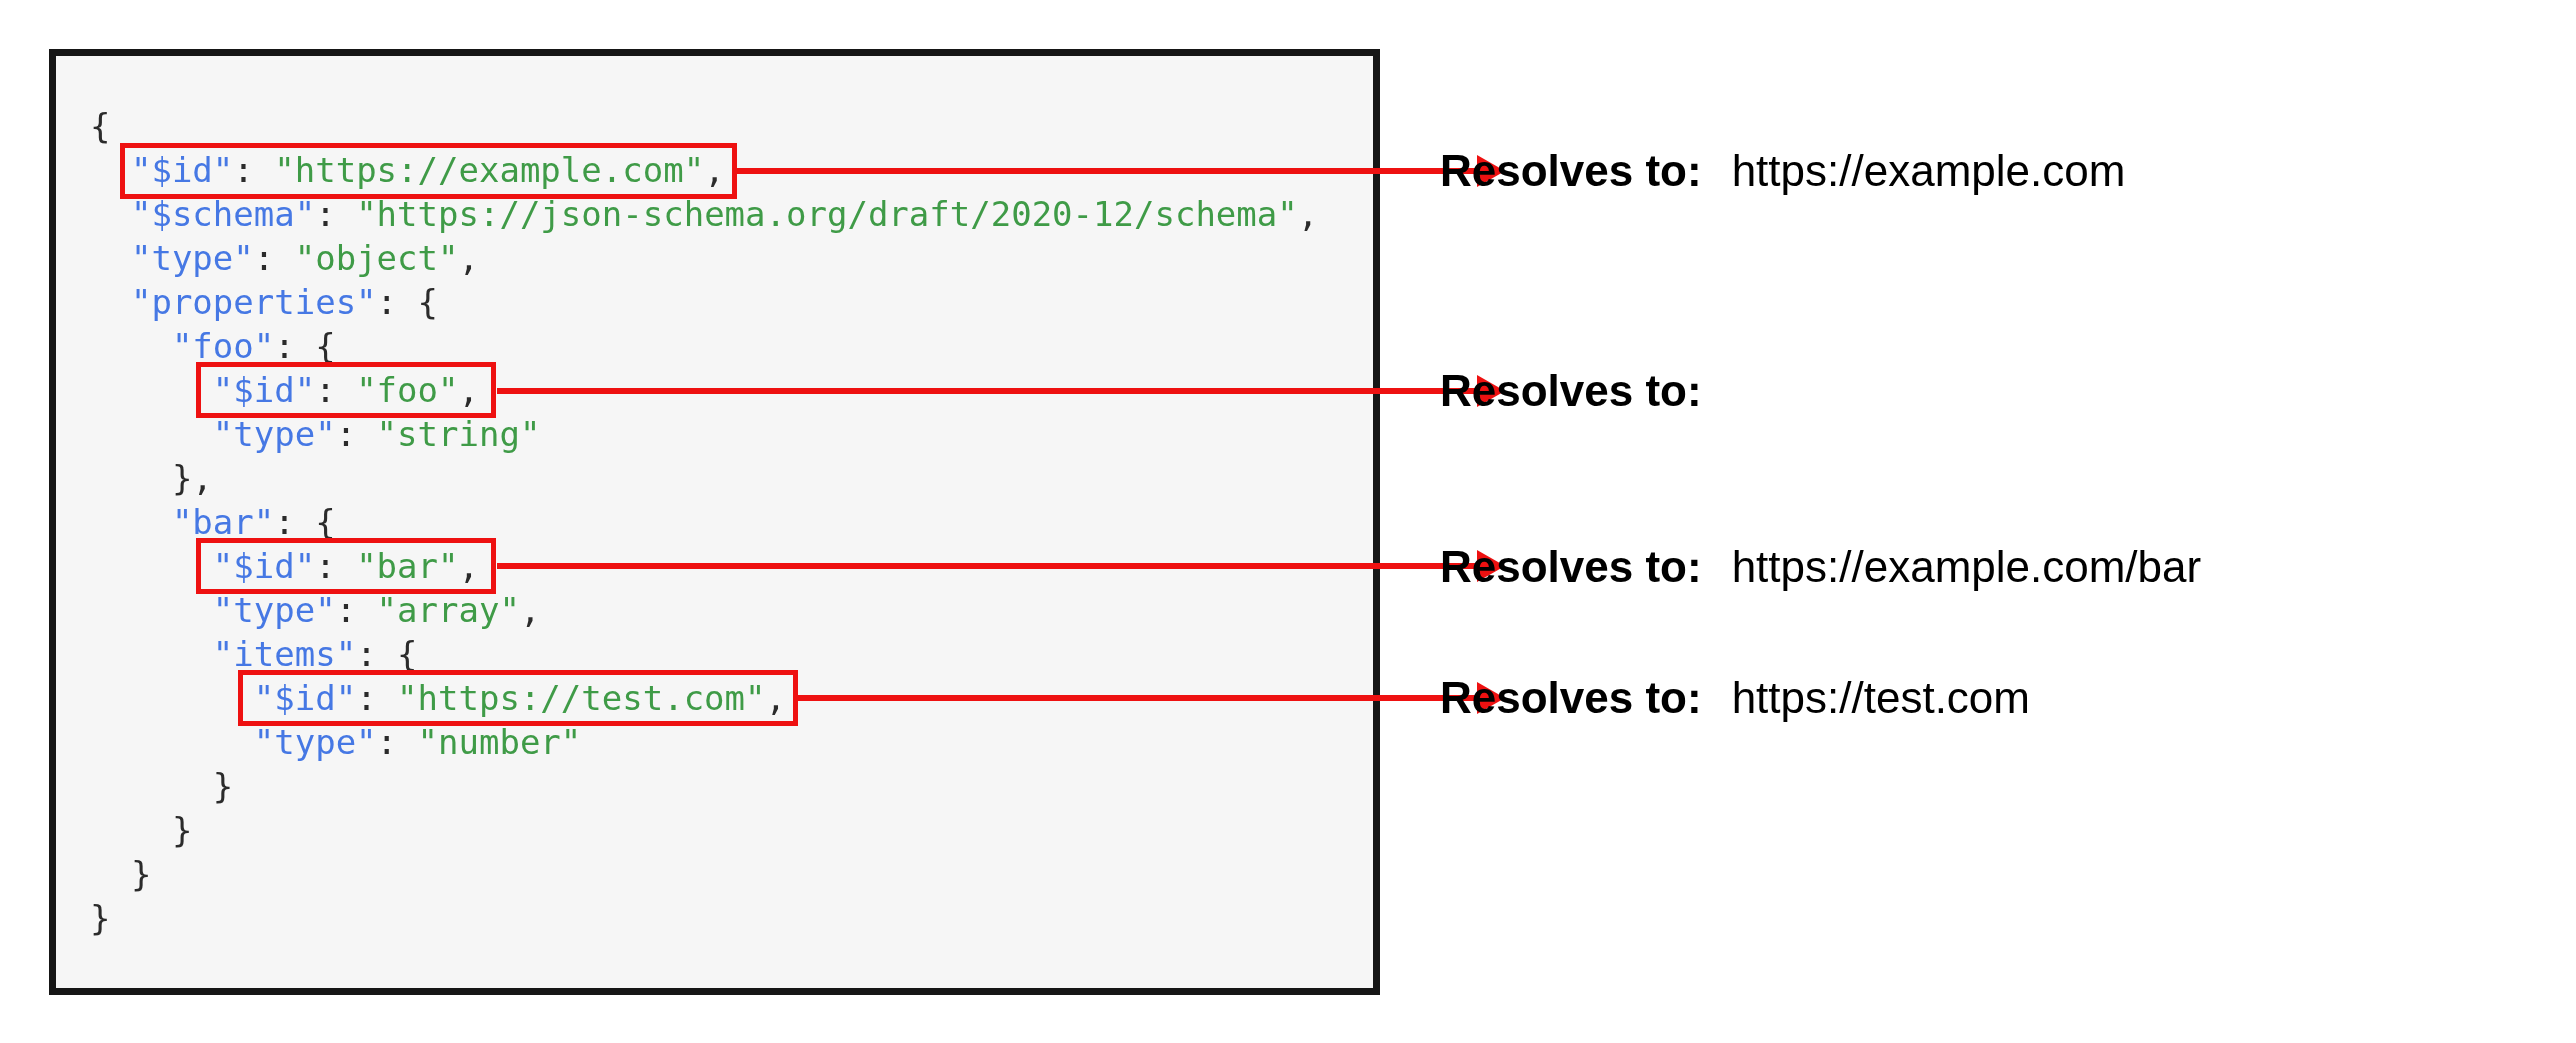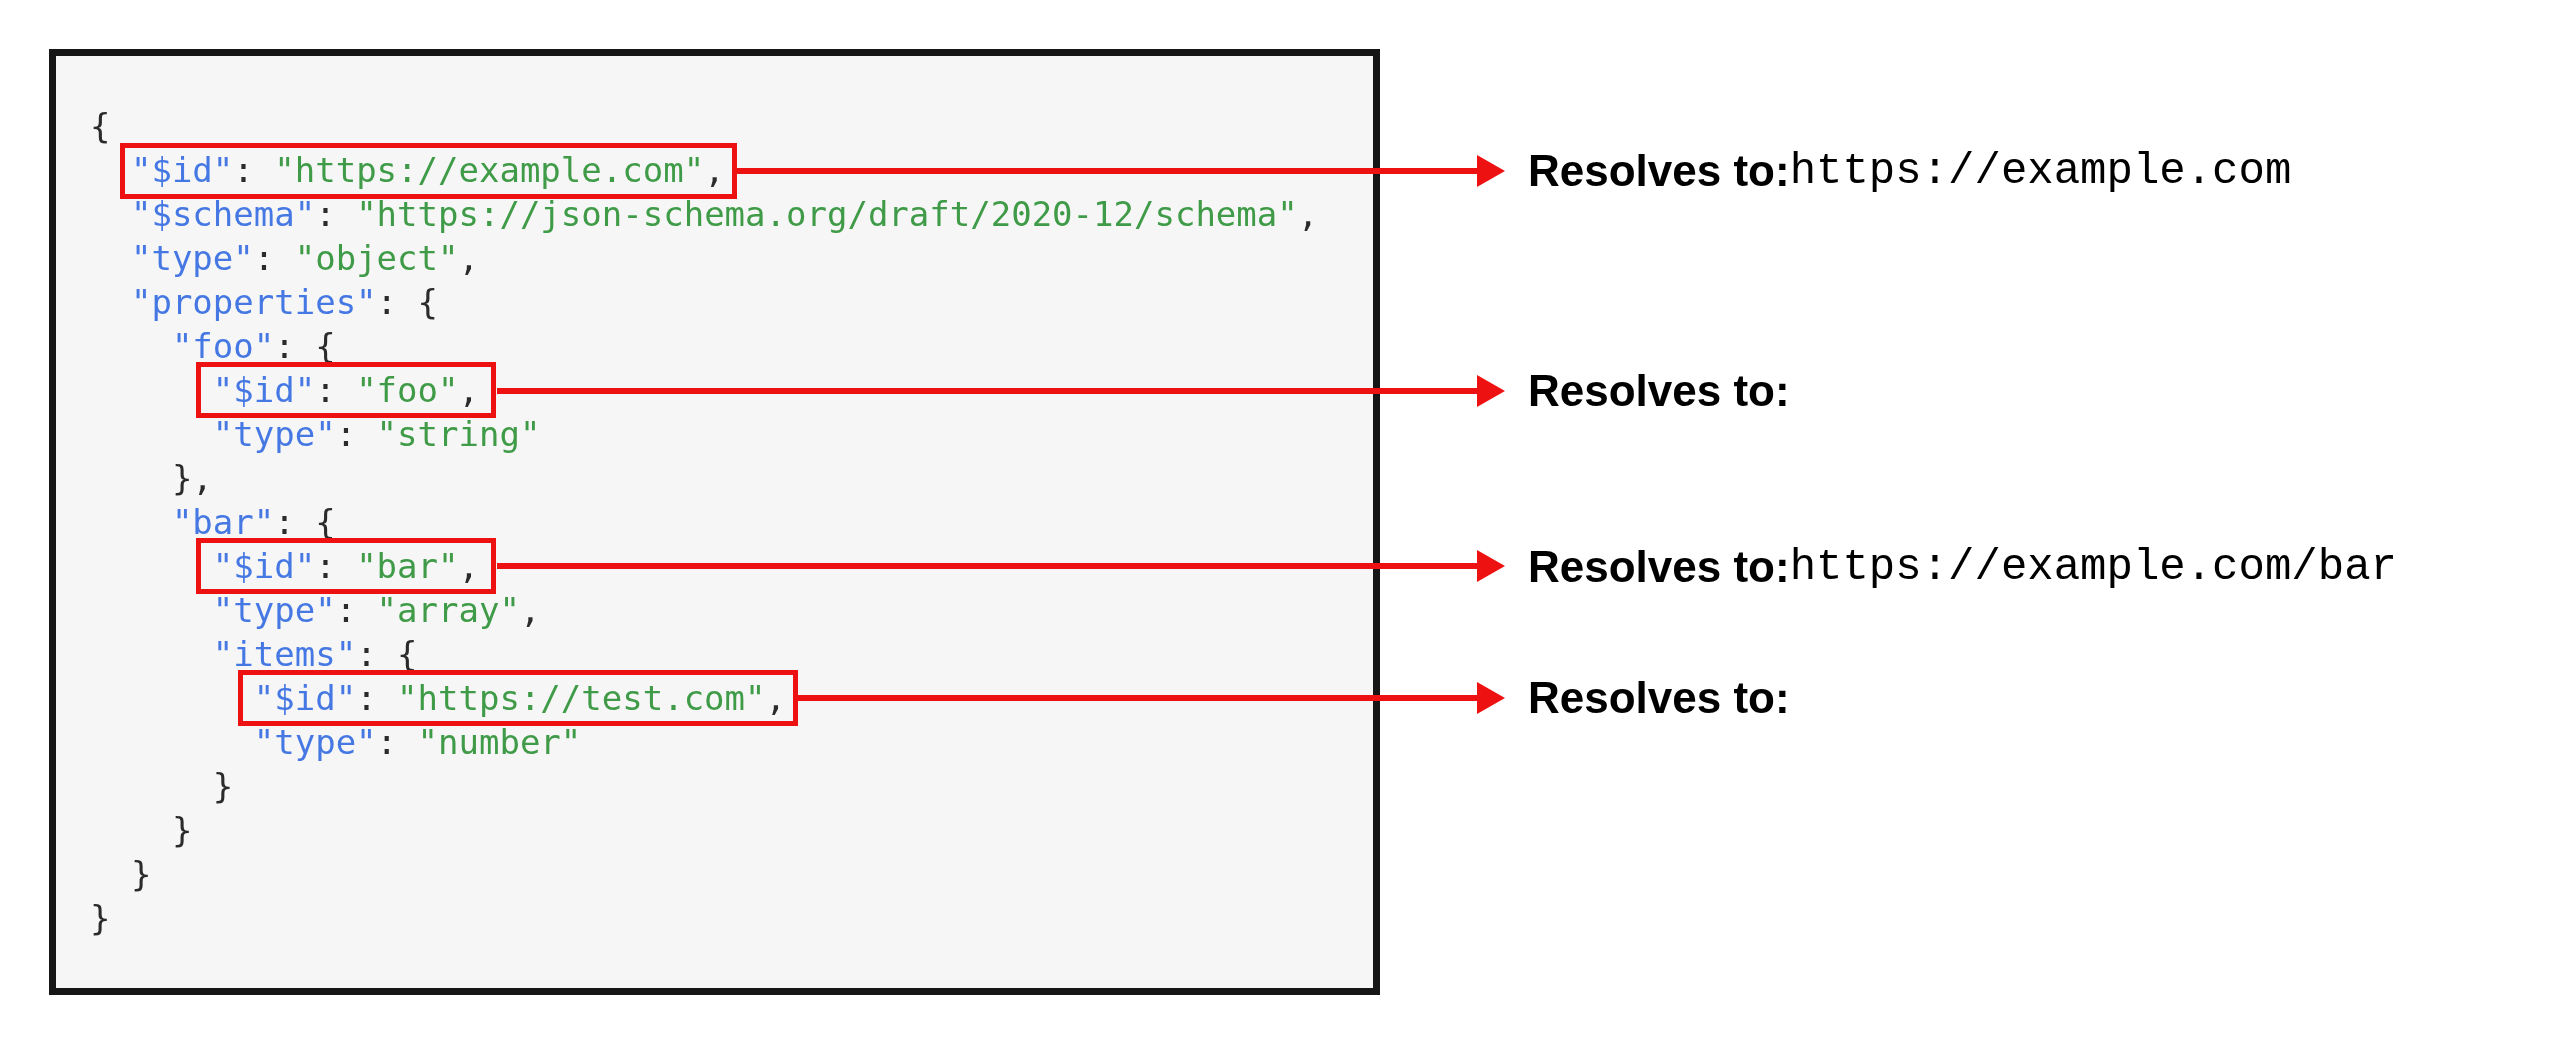--- a/index.html
+++ b/index.html
@@ -38,29 +38,29 @@
     position:absolute; right:0; top:0; width:0; height:0;
     border-top:16px solid transparent; border-bottom:16px solid transparent;
     border-left:28px solid var(--color-accent_red,#ee1111);
   }
   #arrow1 { left:737px; top:155px;  width:768px; }
   #arrow2 { left:497px;  top:375px;  width:1008px; }
   #arrow3 { left:497px;  top:550px;  width:1008px; }
   #arrow4 { left:798px; top:682px; width:707px; }
   
   .annotation {
-    position:absolute; left:1528px; height:67px;
-    display:flex; align-items:center; gap:0; white-space:nowrap;
+    position:absolute; left:1440px; height:67px;
+    display:flex; align-items:center; gap:30px; white-space:nowrap;
   }
   #ann1 { top:137px; } #ann2 { top:357px; } #ann3 { top:533px; } #ann4 { top:664px; }
   .ann-label {
     font-family:"Liberation Sans", sans-serif; font-weight:bold;
     font-size:44px; color:#000000;
   }
-  .ann-value { font-family:Liberation Mono, monospace; font-size:44px; color:#000000; }
+  .ann-value { font-family:Liberation Sans, sans-serif; font-size:44px; color:#000000; }
 </style>
 </head>
 <body>
 
 <div id="canvas">
 
   <div class="code-box">
     <div class="code">
         <div class="line"><span class="tok-pun">{</span></div>
         <div class="line"><span class="tok-pun">  </span><span class="tok-key">"$id"</span><span class="tok-pun">: </span><span class="tok-str">"https://example.com"</span><span class="tok-pun">,</span></div>
@@ -112,16 +112,17 @@
   </div>
   <div class="annotation" id="ann2">
     <span class="ann-label">Resolves to:</span>
   </div>
   <div class="annotation" id="ann3">
     <span class="ann-label">Resolves to:</span>
     <span class="ann-value">https://example.com/bar</span>
   </div>
   <div class="annotation" id="ann4">
     <span class="ann-label">Resolves to:</span>
+    <span class="ann-value">https://test.com</span>
   </div>
 
 </div>
 
 
 </body></html>

